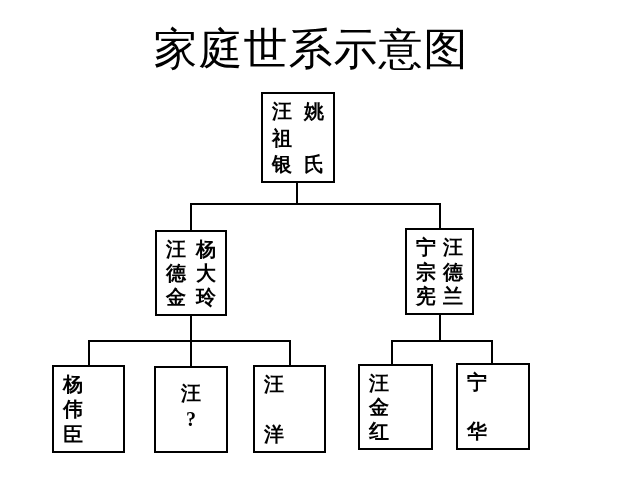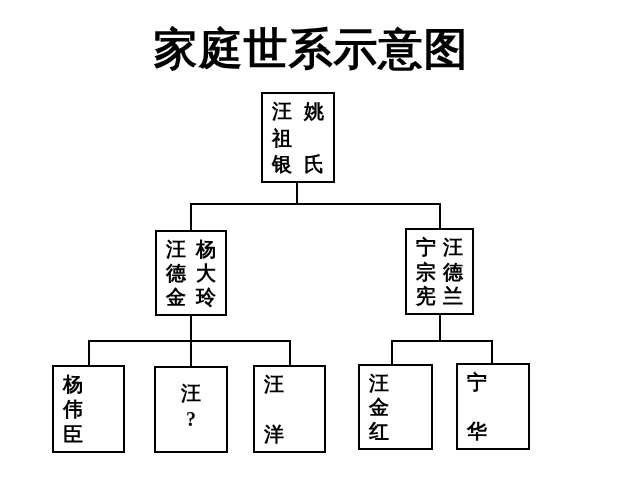--- a/index.html
+++ b/index.html
@@ -5,21 +5,21 @@
   :root { --line:#000000; --bg:#ffffff; --text:#000000; }
   html,body { margin:0; padding:0; }
   .canvas {
     position:relative; width:633px; height:493px;
     background:var(--bg);
     font-family:"Liberation Serif","DejaVu Serif",serif;
     overflow:hidden;
   }
   .title {
     position:absolute; top:20px; left:0; width:622px;
-    text-align:center; font-size:44px; font-weight:bold;
+    text-align:center; font-size:44px; font-weight:normal;
     letter-spacing:1px; color:var(--text); white-space:nowrap;
   }
   .box {
     position:absolute; box-sizing:border-box;
     border:2px solid var(--line); background:var(--bg);
     display:flex; padding:7px 9px;
     font-size:20px; font-weight:600; color:var(--text); line-height:1;
   }
   .two-col { justify-content:space-between; }
   .one-col-left { justify-content:flex-start; }

